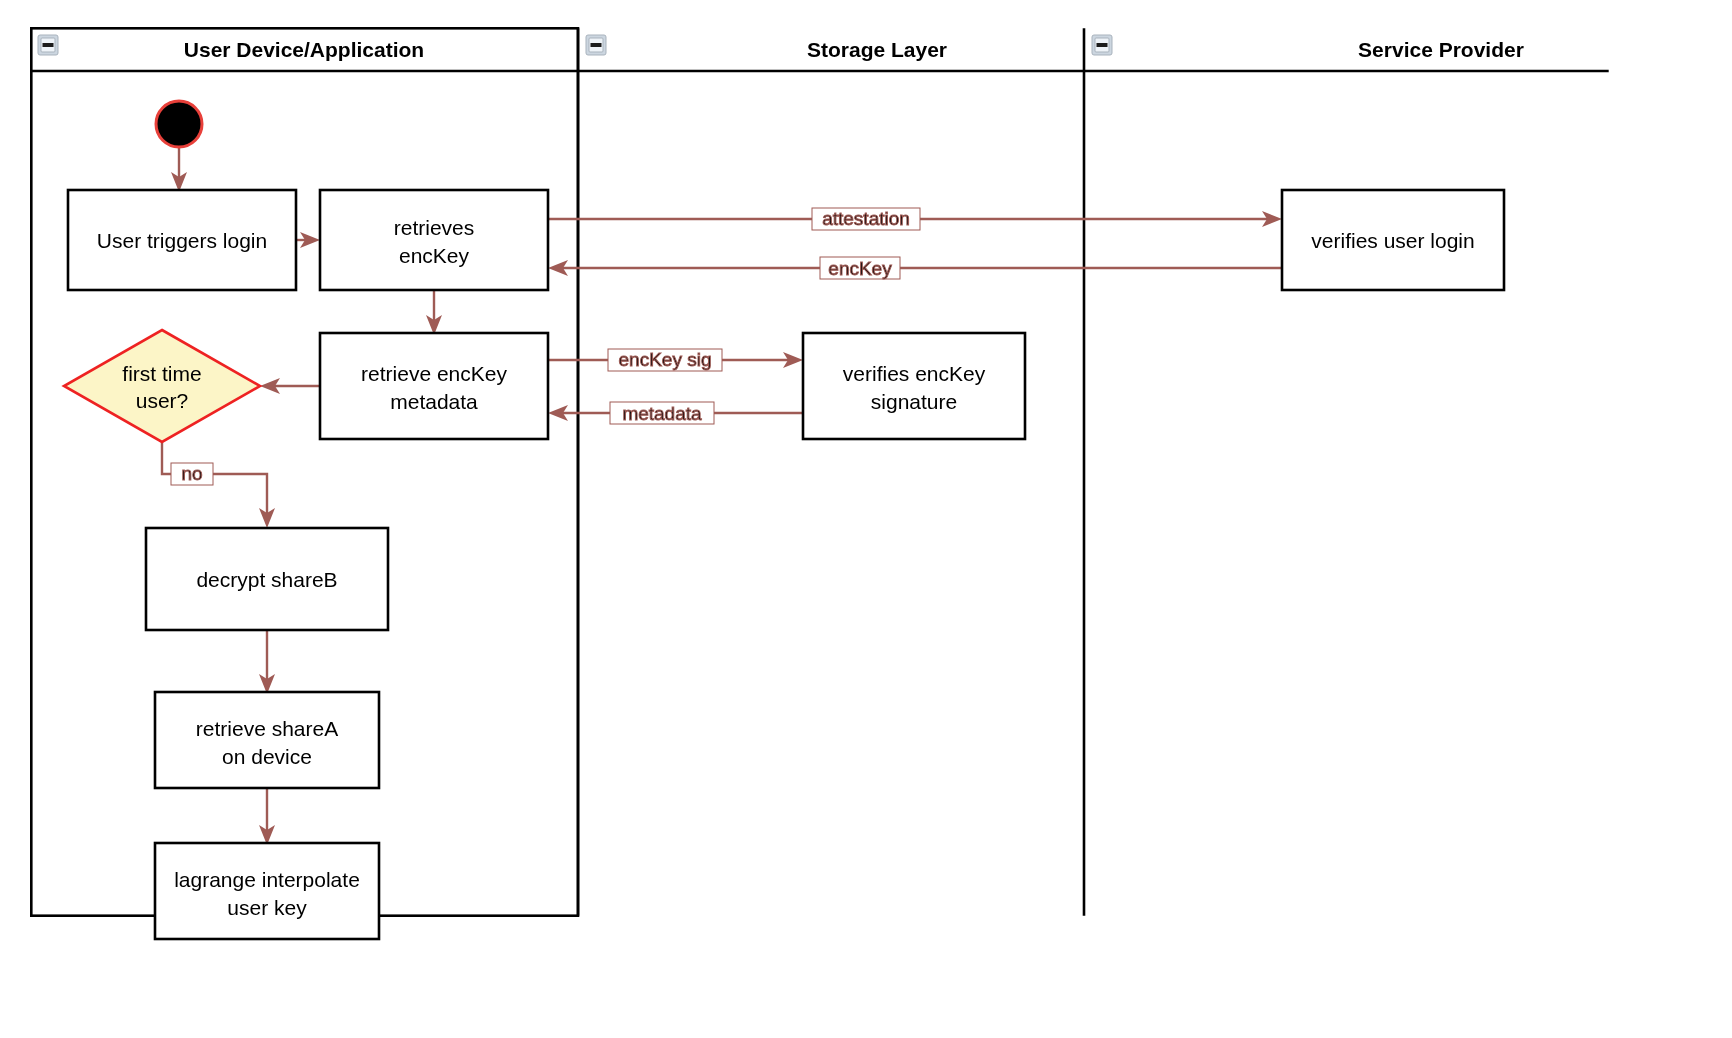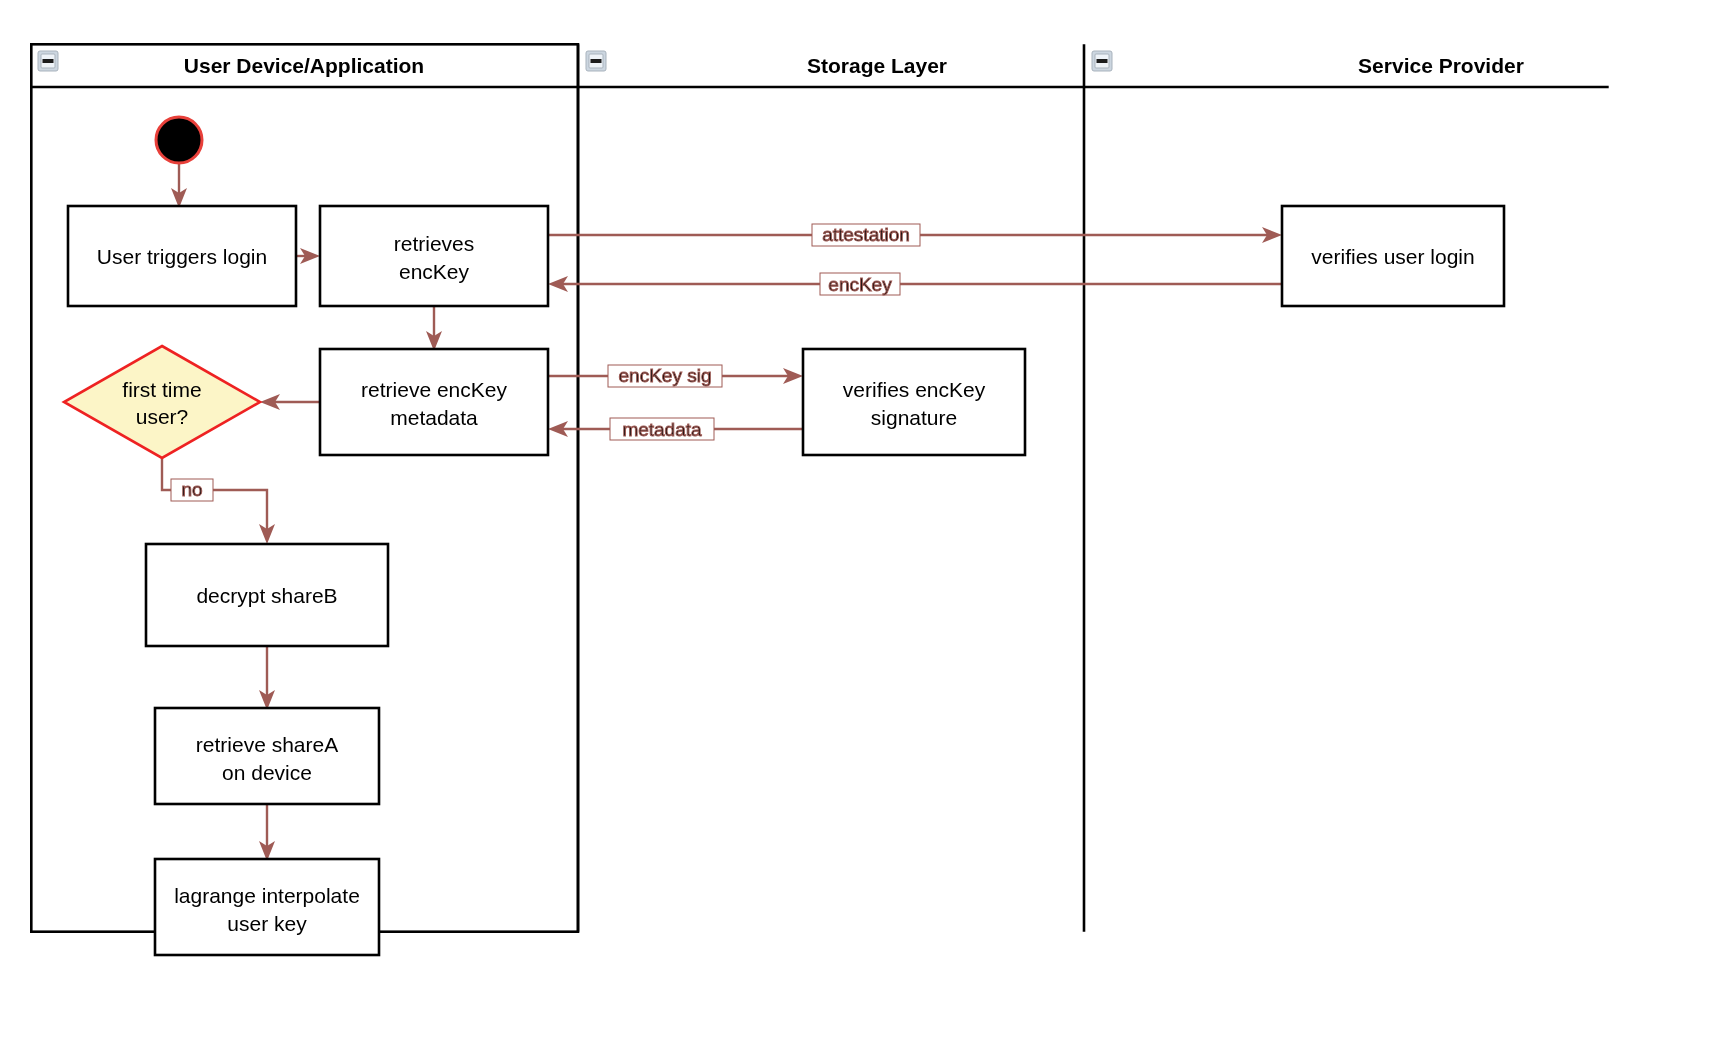--- a/index.html
+++ b/index.html
@@ -10,21 +10,20 @@
   body {
     width: 1732px;
     height: 1038px;
     font-family: "Liberation Sans", sans-serif;
     overflow: hidden;
   }
   #diagram-root {
     position: relative;
     width: 1732px;
     height: 950px;
-    margin-top: 16px;
   }
   svg.diagram-canvas {
     position: absolute;
     top: 0;
     left: 0;
     width: 1732px;
     height: 1038px;
     display: block;
     shape-rendering: geometricPrecision;
   }

